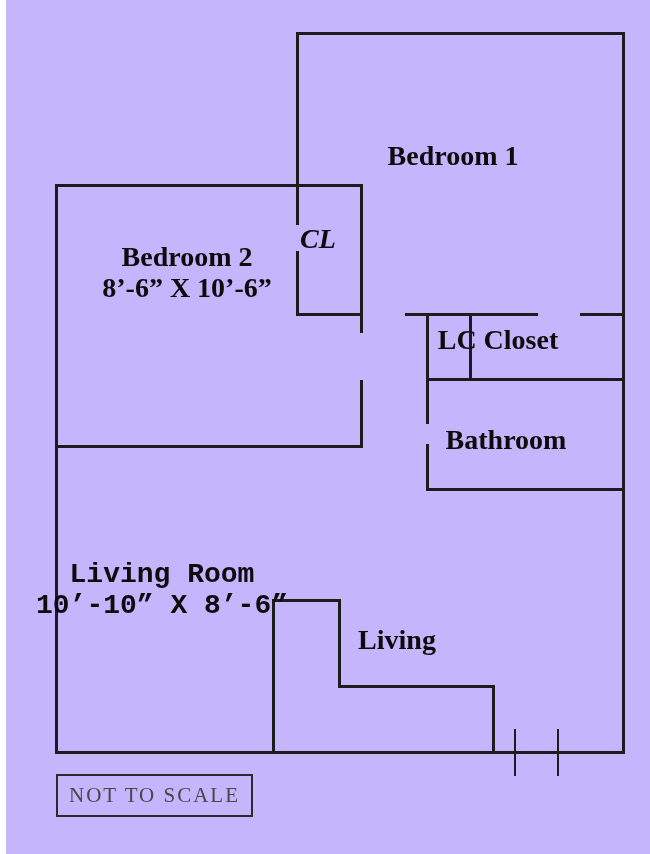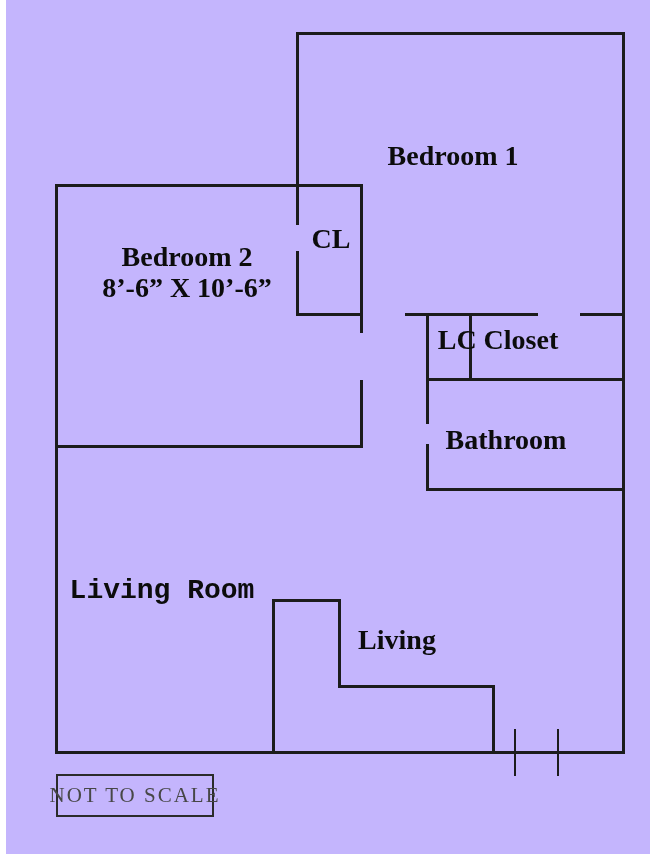--- a/index.html
+++ b/index.html
@@ -35,21 +35,21 @@
     color: #0c0c0c;
     font-weight: bold;
     font-size: 28px;
     line-height: 31px;
     white-space: nowrap;
   }
   .badge {
     position: absolute;
     left: 50px;
     top: 774px;
-    width: 158px;
+    width: 197px;
     height: 43px;
     border: 2px solid #2b2b2b;
     box-sizing: border-box;
     display: flex;
     align-items: center;
     justify-content: center;
   }
   .badge-text {
     font-family: "Liberation Serif", serif;
     font-size: 21px;
@@ -91,31 +91,32 @@
       <div class="tick" style="left: 551px; top: 729px; width: 2px; height: 47px;"></div>
     </div>
   <div class="layer" id="labels-layer">
       <div class="room-label" style="left: 447px; top: 155px;">
         <div>Bedroom 1</div>
       </div>
       <div class="room-label" style="left: 181px; top: 272px;">
         <div>Bedroom 2</div>
         <div>8’-6” X 10’-6”</div>
       </div>
-      <div class="room-label" style="left: 325px; top: 238px;">
+      <div class="room-label" style="left: 312px; top: 238px; font-style: italic;">
         <div>CL</div>
       </div>
       <div class="room-label" style="left: 492px; top: 339px;">
         <div>LC Closet</div>
       </div>
       <div class="room-label" style="left: 500px; top: 439px; text-align: center;">
         <div>Bathroom</div>
       </div>
       <div class="room-label" style="left: 156px; top: 590px; font-family: Liberation Mono, monospace;">
         <div>Living Room</div>
+        <div>10’-10” X 8’-6”</div>
       </div>
       <div class="room-label" style="left: 391px; top: 639px;">
         <div>Living</div>
       </div>
     </div>
   <div class="badge">
     <span class="badge-text">NOT TO SCALE</span>
   </div>
 </div>
 

